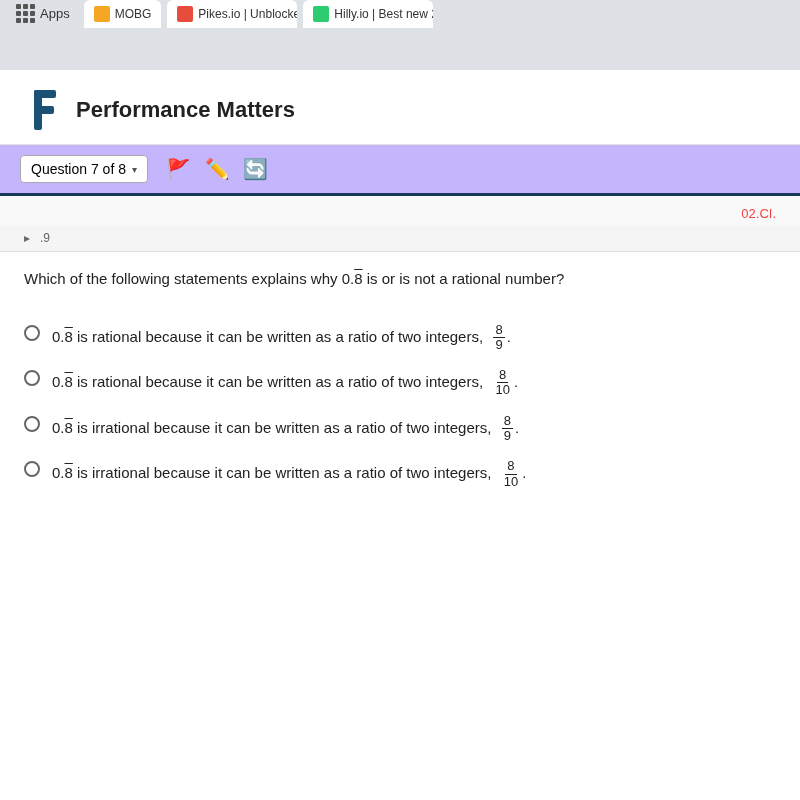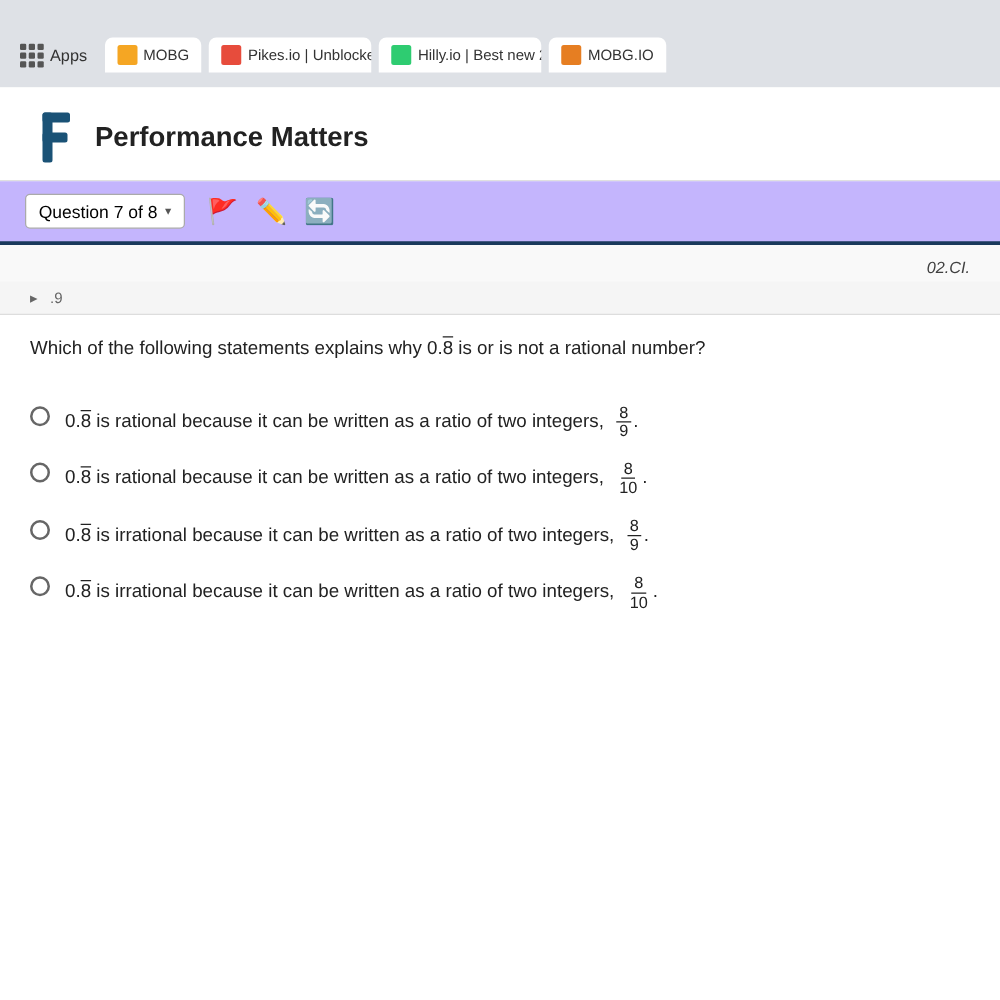--- a/index.html
+++ b/index.html
@@ -9,22 +9,22 @@
       font-family: Arial, sans-serif;
       background: #f0f0f0;
       overflow: hidden;
     }
 
     
     .browser-bar {
       background: #dee1e6;
       height: 70px;
       display: flex;
-      align-items: flex-end;
-      padding: 12px 8px;
+      align-items: flex-start;
+      padding: 0 8px;
       gap: 6px;
     }
 
     .apps-btn {
       display: flex;
       align-items: center;
       gap: 5px;
       padding: 4px 8px;
       cursor: pointer;
       font-size: 13px;
@@ -154,23 +154,22 @@
       background: #ffffff;
       padding: 0;
       overflow-y: auto;
     }
 
     .question-meta {
       display: flex;
       justify-content: flex-end;
       padding: 10px 24px 4px 24px;
       font-size: 13px;
-      color: #404040;
+      color: #ef4444;
       background: #f9f9f9;
-      font-style: italic;
     }
 
     .question-body {
       padding: 16px 24px 20px 24px;
     }
 
     .question-text {
       font-size: 15px;
       color: #222;
       margin-bottom: 32px;
@@ -259,24 +258,20 @@
     <div class="tab-icon tab-ocps"></div>
     <span>MOBG</span>
   </div>
   <div class="tab">
     <div class="tab-icon tab-pikes"></div>
     <span>Pikes.io | Unblocke...</span>
   </div>
   <div class="tab">
     <div class="tab-icon tab-hilly"></div>
     <span>Hilly.io | Best new 2...</span>
-  </div>
-  <div class="tab">
-    <div class="tab-icon tab-mobg"></div>
-    <span>MOBG.IO</span>
   </div>
 </div>
 
 <div class="page">
 
   <div class="header">
     <div class="pm-logo">
 
       <div class="pm-logo-icon">
         <svg width="36" height="44" viewBox="0 0 36 44">

